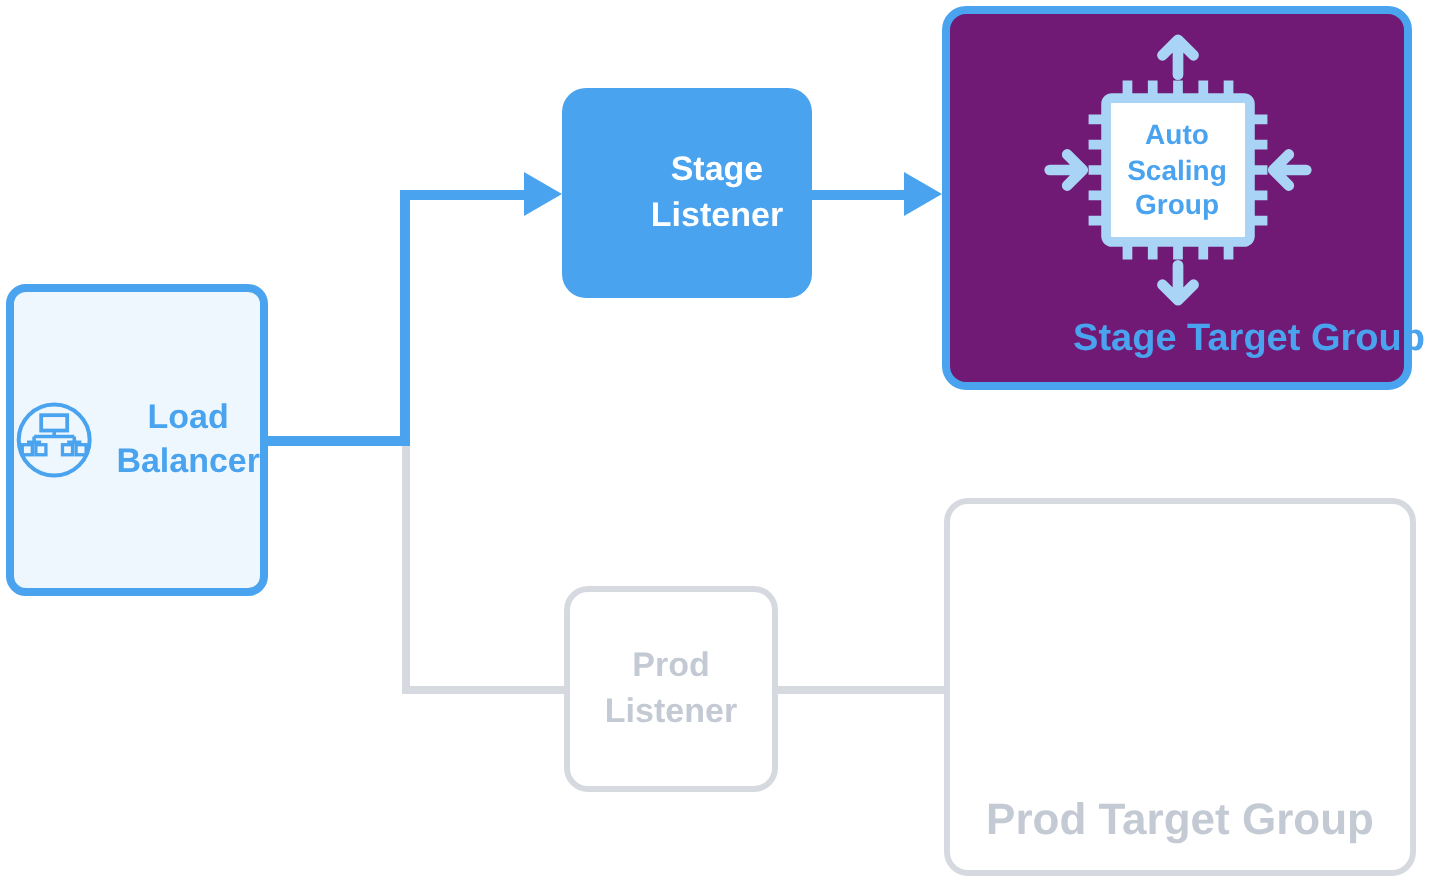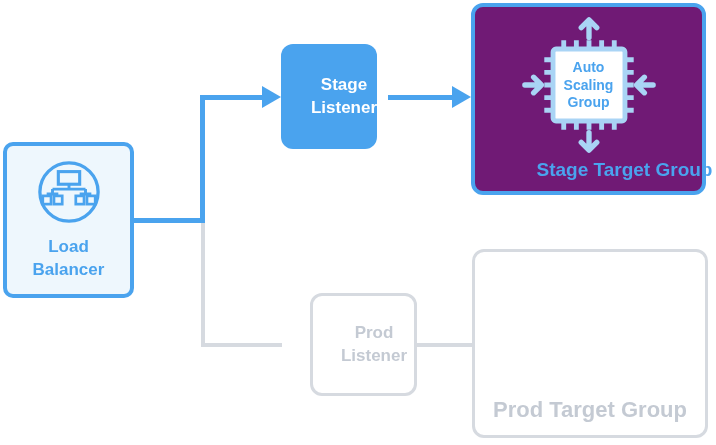--- a/index.html
+++ b/index.html
@@ -27,40 +27,40 @@
     border-left:19px solid #4aa3ee;
   }
   .a-stage-listener{left:262px;top:86px;}
   .a-stage-tg{left:452px;top:86px;}
 
   
   .node{position:absolute;box-sizing:border-box;}
   .node-lb{
     left:3px;top:142px;width:131px;height:156px;
     background:#eef7fd;border:4px solid #4aa3ee;border-radius:10px;
-    display:flex;flex-direction:column;align-items:center;justify-content:center;
+    display:flex;flex-direction:row;align-items:center;justify-content:center;
     gap:11px;
   }
   .node-lb .label{
     color:#4aa3ee;font-size:17px;font-weight:700;line-height:1.3;
     text-align:center;width:92px;
   }
   .node-stage-listener{
-    left:281px;top:44px;width:96px;height:105px;
+    left:281px;top:44px;width:125px;height:105px;
     background:#4aa3ee;border-radius:12px;
     display:flex;align-items:center;justify-content:center;padding-left:30px;
   }
   .node-stage-listener .label{
     color:#ffffff;font-size:17px;font-weight:700;line-height:1.35;
     text-align:center;width:80px;
   }
   .node-prod-listener{
     left:282px;top:293px;width:107px;height:103px;
     background:#ffffff;border:3px solid #d6dae0;border-radius:12px;
-    display:flex;align-items:center;justify-content:flex-end;margin-left:28px;
+    display:flex;align-items:center;justify-content:center;
   }
   .node-prod-listener .label{
     color:#c4cad3;font-size:17px;font-weight:700;line-height:1.35;
     text-align:center;width:80px;
   }
   .node-stage-tg{
     left:471px;top:3px;width:235px;height:192px;
     background:#701a75;border:4px solid #4aa3ee;border-radius:12px;
   }
   .node-stage-tg .label{

